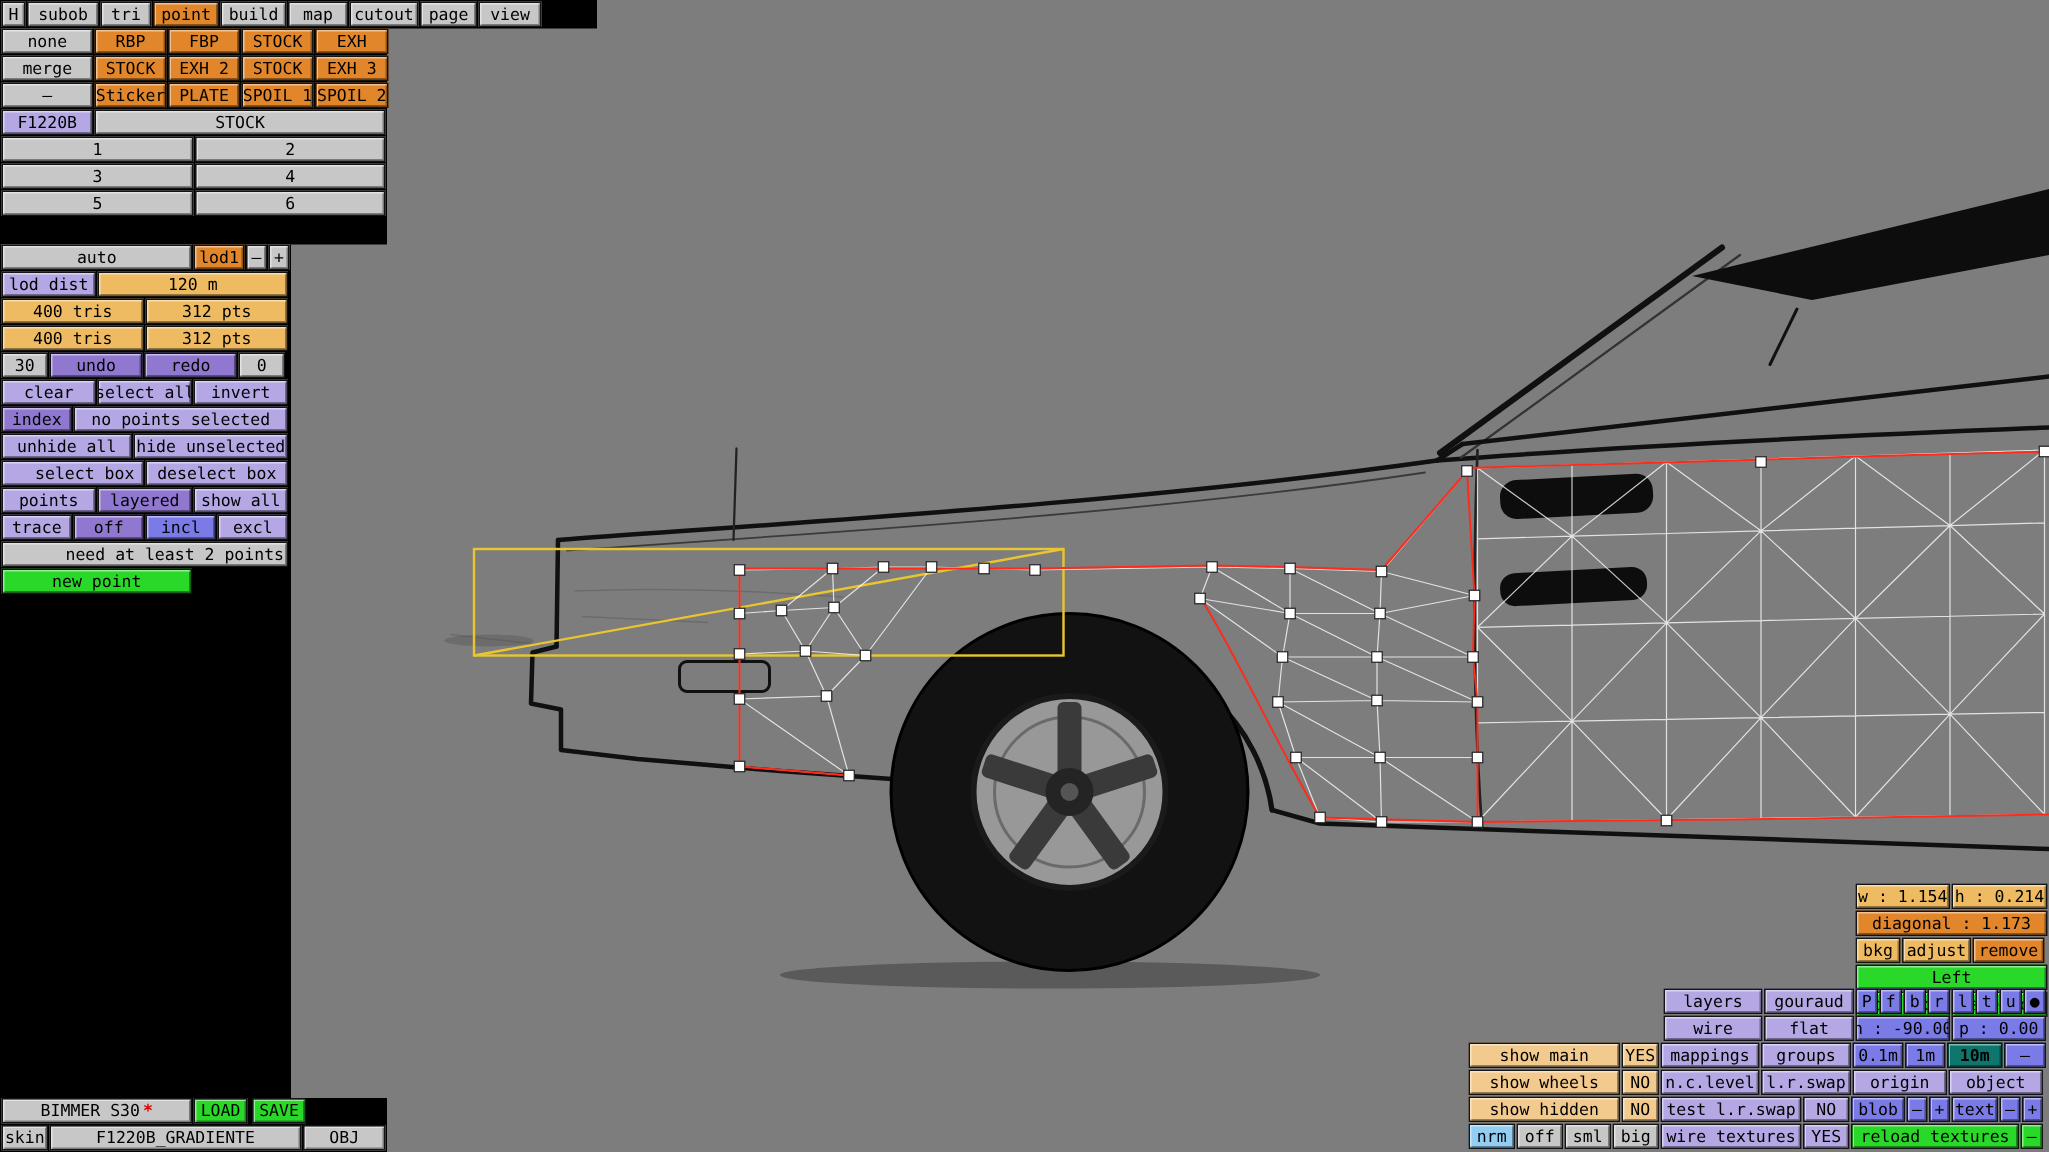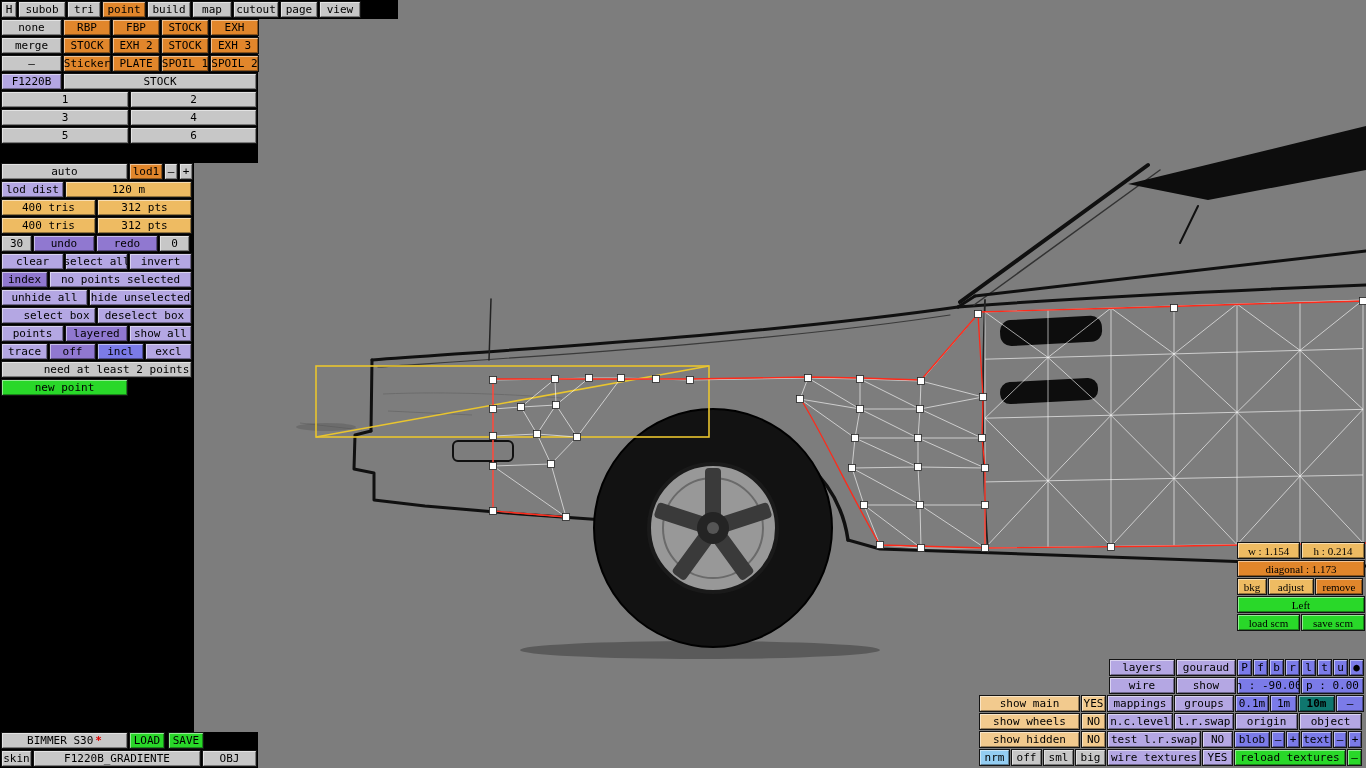--- a/index.html
+++ b/index.html
@@ -380,21 +380,21 @@
           <span>skin</span>
         </div>
         <div class="btn" style="background: rgb(199, 199, 199); width: 168px;">
           <span>F1220B_GRADIENTE</span>
         </div>
         <div class="btn" style="background: rgb(199, 199, 199); width: 55px;">
           <span>OBJ</span>
         </div>
       </div>
     </div>
-    <div class="block" style="left: 1237px; top: 542px; font-family: Liberation Serif, serif;">
+    <div class="block" style="left: 1237px; top: 589px;">
       <div class="brow">
         <div class="btn" style="background: rgb(238, 187, 98); width: 63px;">
           <span>w : 1.154</span>
         </div>
         <div class="btn" style="background: rgb(238, 187, 98); width: 64px;">
           <span>h : 0.214</span>
         </div>
       </div>
       <div class="brow">
         <div class="btn" style="background: rgb(225, 134, 43); width: 128px;">
@@ -457,21 +457,21 @@
         </div>
         <div class="btn" style="background: rgb(123, 123, 232); width: 15px;">
           <span>●</span>
         </div>
       </div>
       <div class="brow">
         <div class="btn" style="background: rgb(180, 167, 227); width: 66px;">
           <span>wire</span>
         </div>
         <div class="btn" style="background: rgb(180, 167, 227); width: 60px;">
-          <span>show</span>
+          <span>flat</span>
         </div>
         <div class="btn" style="background: rgb(123, 123, 232); width: 63px;">
           <span>h : -90.00</span>
         </div>
         <div class="btn" style="background: rgb(123, 123, 232); width: 63px;">
           <span>p : 0.00</span>
         </div>
       </div>
     </div>
     <div class="block" style="left: 979px; top: 695px;">

